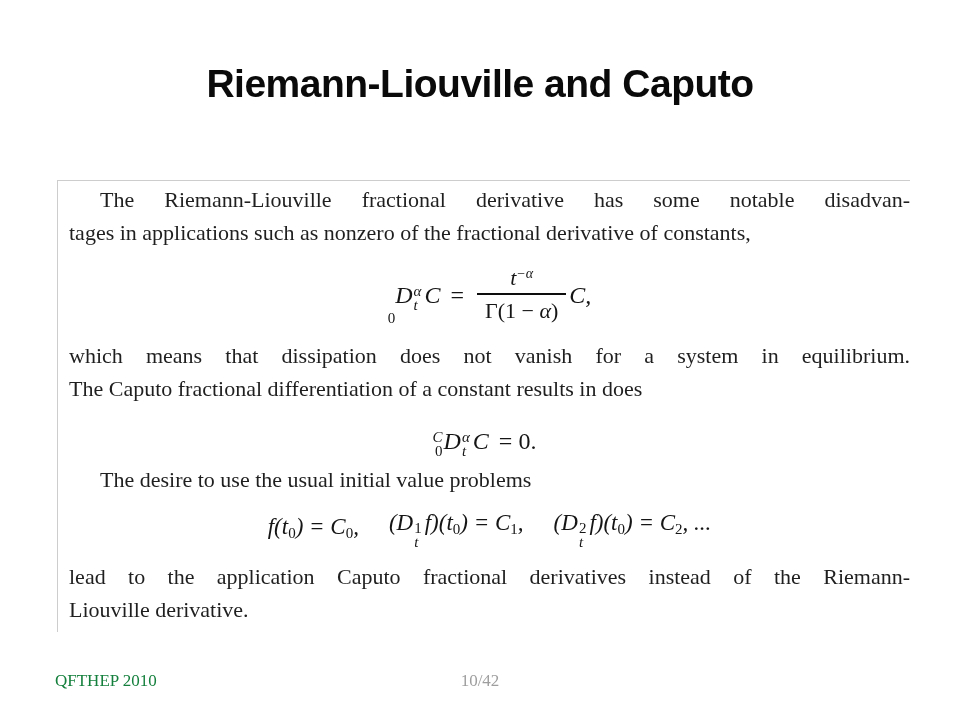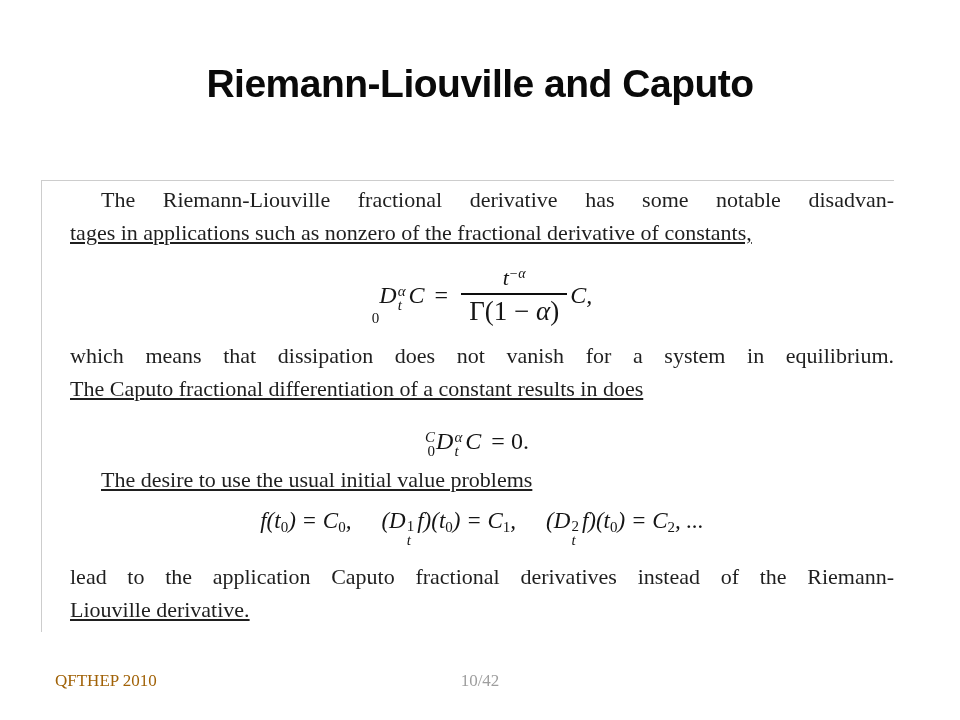--- a/index.html
+++ b/index.html
@@ -5,57 +5,57 @@
   html,body{margin:0;padding:0;background:#fff;}
   .slide{position:relative;width:960px;height:720px;background:#ffffff;overflow:hidden;
          font-family:"Liberation Serif",serif;}
 
   
   .title{position:absolute;top:62px;left:0;width:960px;margin:0;text-align:center;
          font-family:"Liberation Sans",sans-serif;font-weight:700;font-size:39px;
          letter-spacing:-0.5px;color:#0a0a0a;}
 
   
-  .content{position:absolute;left:41px;top:180px;width:853px;height:452px;
+  .content{position:absolute;left:57px;top:180px;width:853px;height:452px;
            box-sizing:border-box;border-top:1px solid #cdcdcd;border-left:1px solid #cdcdcd;
-           padding:2px 0 0 28px;color:#1f1f1f;font-size:22px;line-height:33px;}
+           padding:2px 0 0 11px;color:#1f1f1f;font-size:22px;line-height:33px;}
   .para{margin:0;}
   .line{display:block;text-align:justify;}
   .line.full{text-align-last:justify;}
-  .line.last{text-align-last:left;text-decoration:underline;}
+  .line.last{text-align-last:left;}
   .line.ind{text-indent:31px;}
 
   
   .eq{text-align:center;font-size:24px;line-height:normal;color:#151515;}
   .eq1{margin:10px 0 0 0;min-height:72px;display:flex;align-items:center;justify-content:center;}
   .eq2{margin:14px 0 0 0;min-height:44px;display:flex;align-items:center;justify-content:center;}
-  .eq3{margin:12px 0 0 0;min-height:40px;display:flex;justify-content:center;font-size:23px;}
+  .eq3{margin:12px 0 0 0;min-height:40px;display:flex;align-items:center;justify-content:center;font-size:23px;}
   .p2{margin-top:8px;}
   .p3{}
   .p4{margin-top:12px;}
   .var{font-style:italic;}
   .up{font-style:normal;}
   .rel{font-style:normal;margin:0 10px;}
   .sb{font-size:15px;font-style:normal;align-self:flex-end;transform:translateY(-4px);}
   .sb2{font-size:15px;font-style:normal;vertical-align:-4px;}
   .stack{display:inline-flex;flex-direction:column;text-align:left;font-size:15px;
          line-height:14px;margin:0 3px 0 1px;transform:translateY(3px);}
   .stack .st{display:block;}
   .stack.pre{text-align:right;margin:0 1px 0 0;}
   .frac{display:inline-flex;flex-direction:column;align-items:center;margin:0 3px;
         transform:translateY(-2px);}
   .frac .num{display:block;font-size:22px;padding:0 8px 3px;line-height:24px;}
   .frac .bar{display:block;height:2px;width:100%;background:#0d0d0d;}
-  .frac .den{display:block;font-size:27px;padding:3px 8px 0;line-height:26px;}
+  .frac .den{display:block;font-size:22px;padding:3px 8px 0;line-height:26px;}
   .nsp{font-size:14px;vertical-align:7px;}
   .grp{white-space:nowrap;}
   .grp + .grp{margin-left:30px;}
 
   
-  .footer-left{position:absolute;left:55px;top:671px;font-size:17px;color:#a16207;}
+  .footer-left{position:absolute;left:55px;top:671px;font-size:17px;color:#15803d;}
   .footer-page{position:absolute;left:0;top:671px;width:960px;text-align:center;
                font-size:17px;color:#9e9e9e;}
 </style>
 </head>
 <body>
 
 <div class="slide">
 
   <h1 class="title">Riemann-Liouville and Caputo</h1>
 

